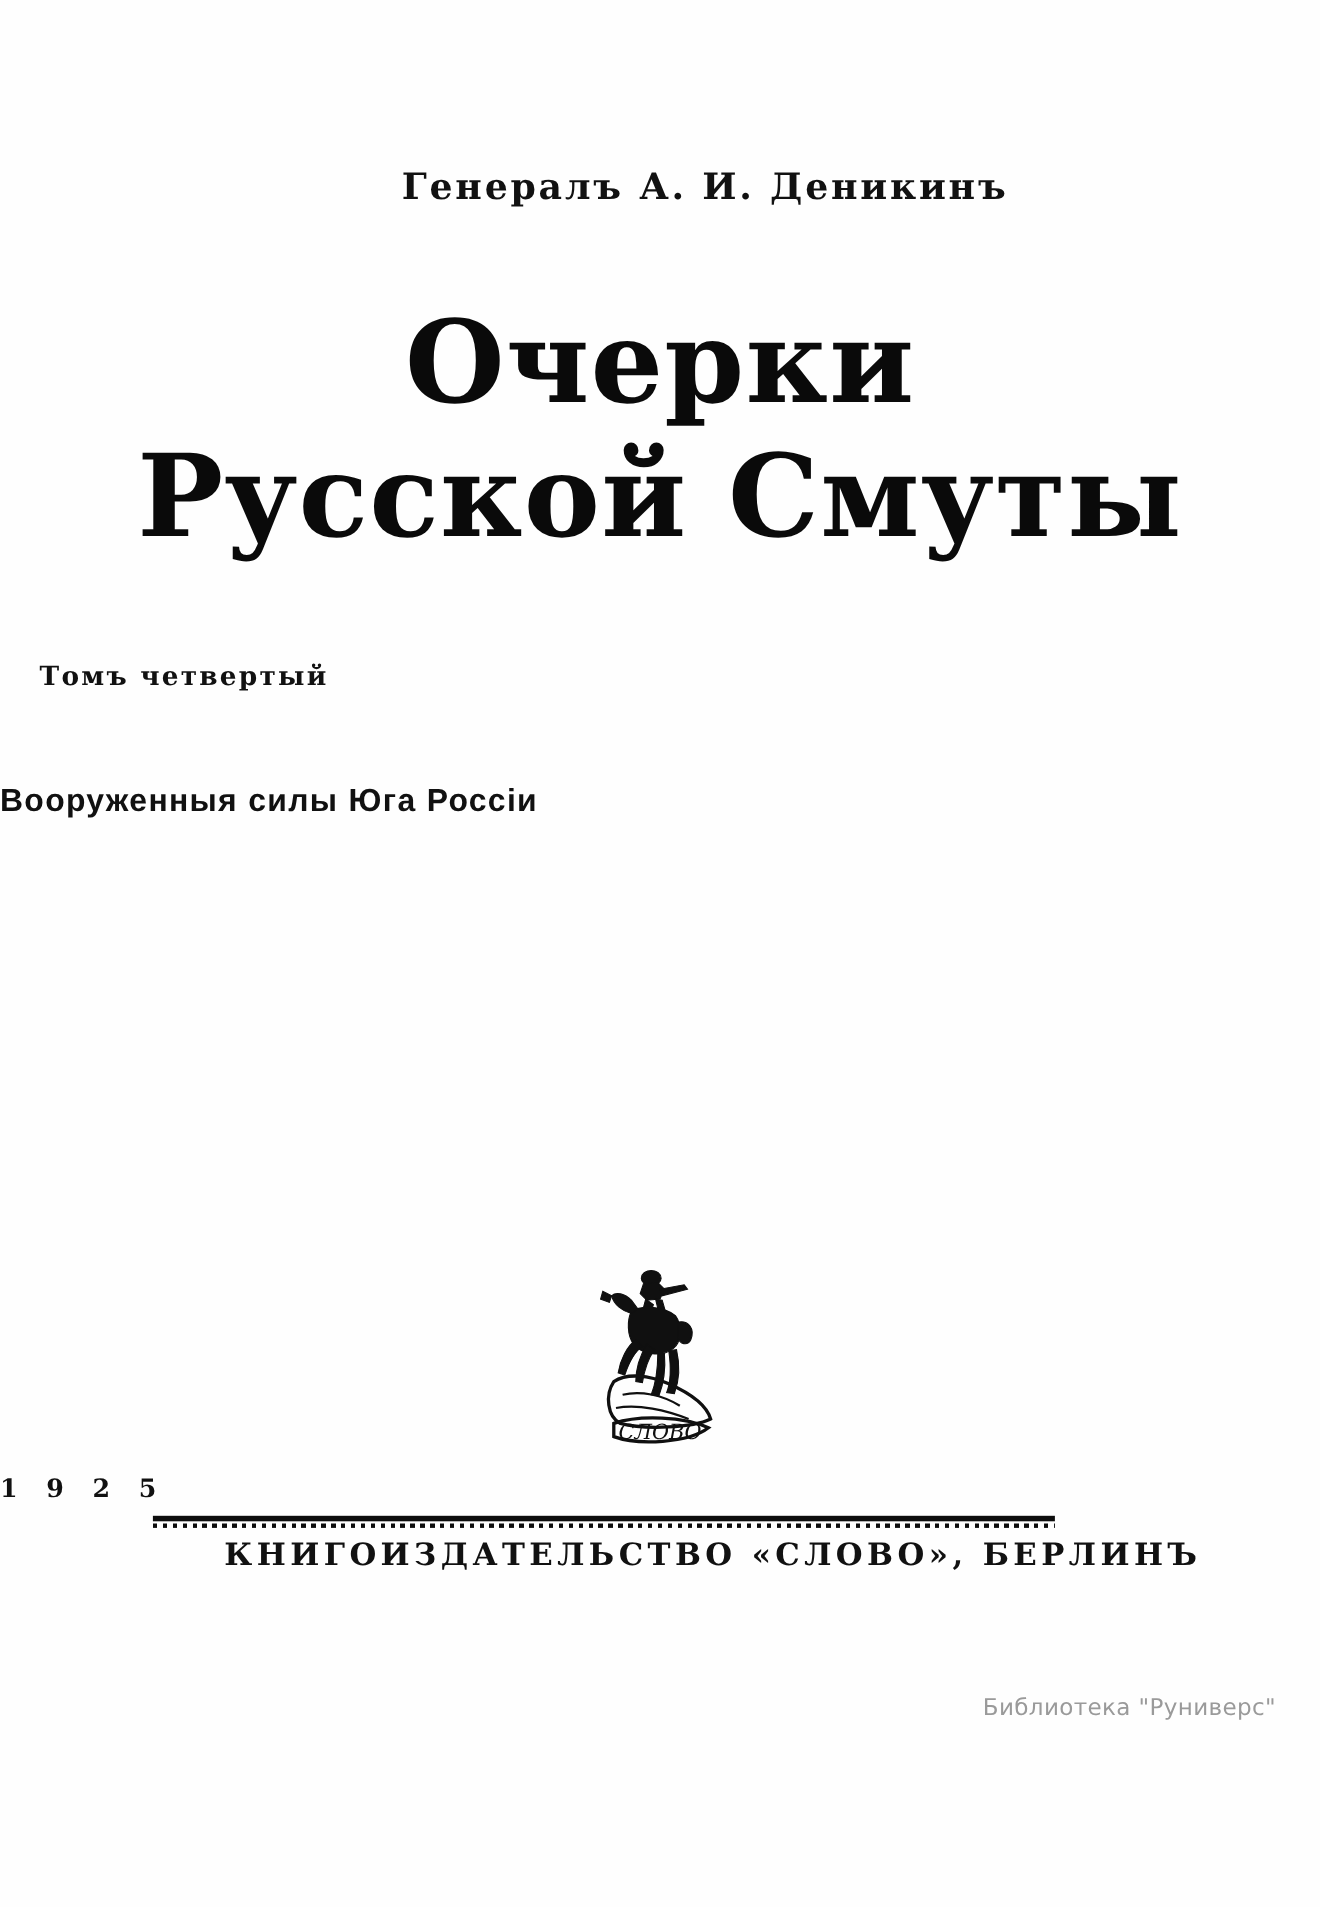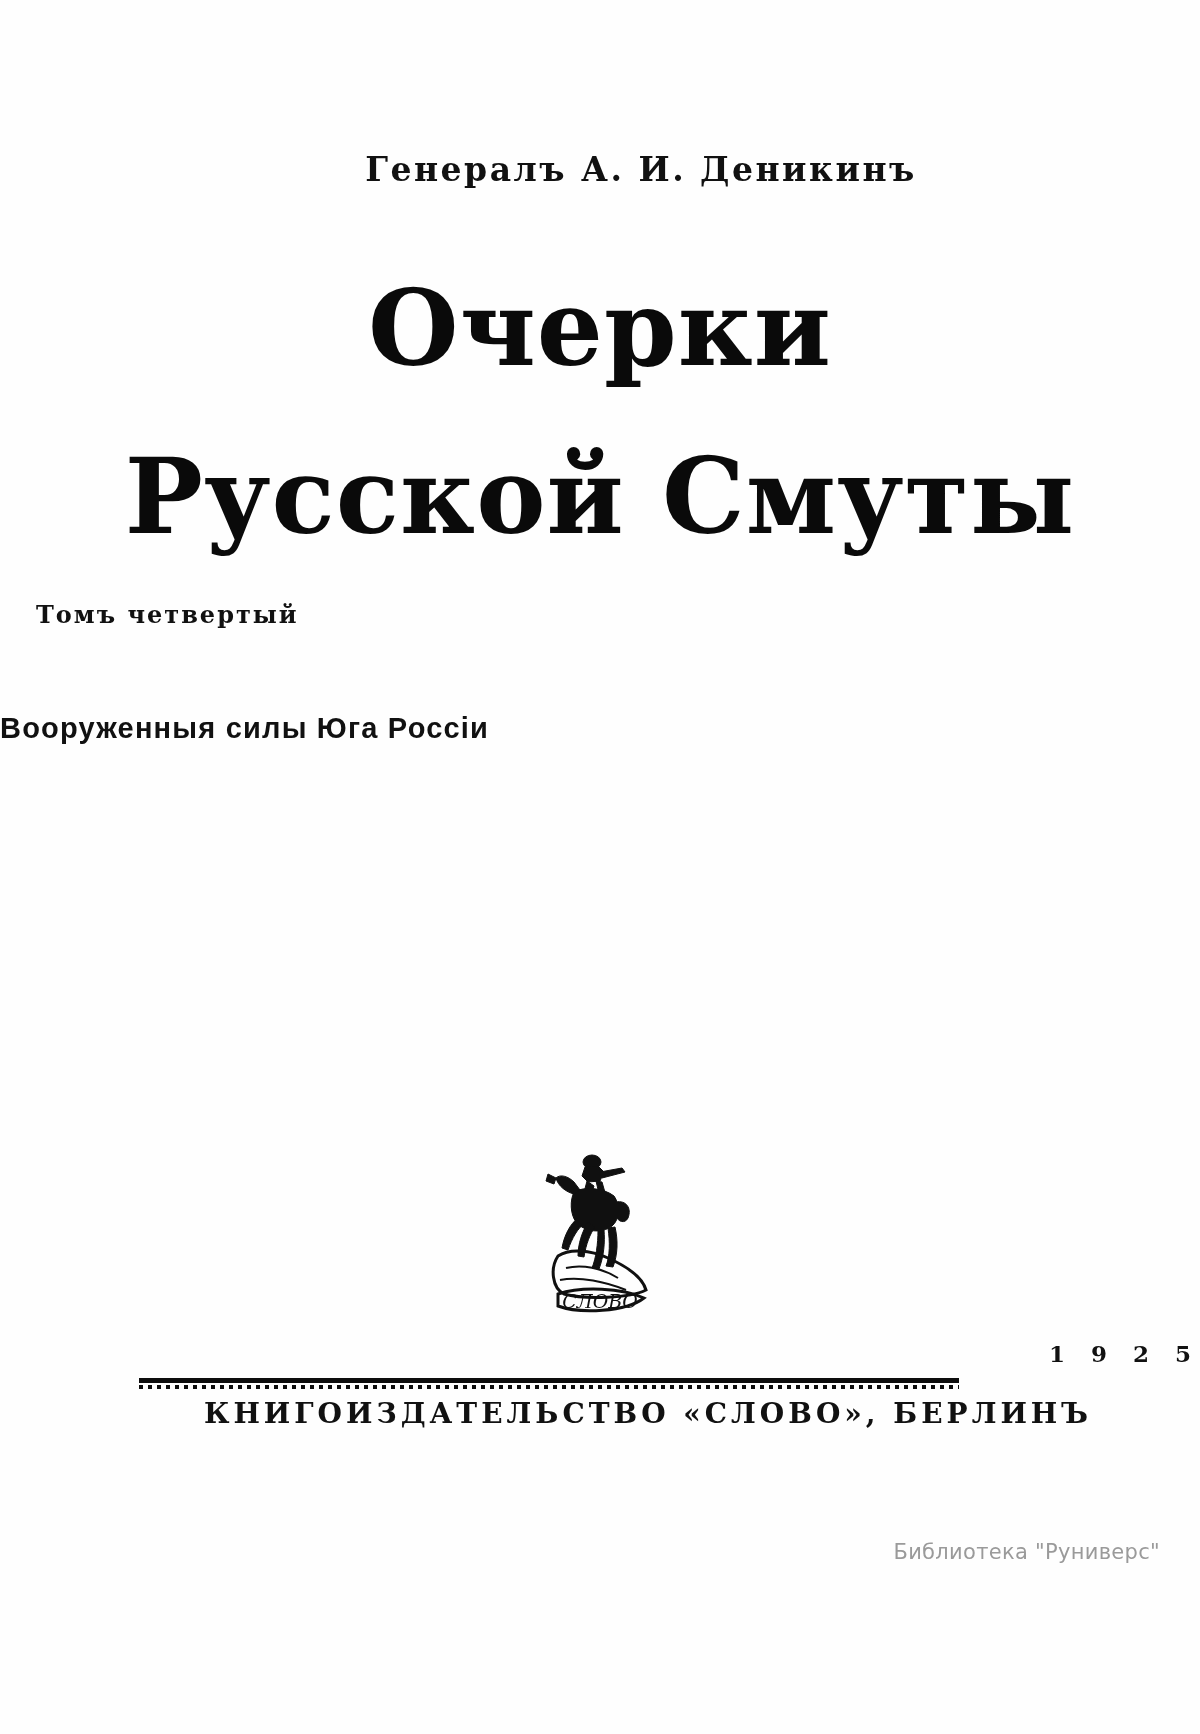--- a/index.html
+++ b/index.html
@@ -54,21 +54,20 @@
   .title-line.line1 {
     font-size: 104px;
     line-height: 118px;
     letter-spacing: 1px;
   }
 
   .title-line.line2 {
     font-size: 104px;
     line-height: 126px;
     letter-spacing: 1px;
-    margin-top: 46px;
   }
 
   .volume {
     position: absolute;
     top: 600px;
     left: 0;
     width: 100%;
     text-align: left;
     font-family: "DejaVu Serif", serif;
     font-weight: bold;
@@ -103,21 +102,21 @@
     display: block;
     width: 100%;
     height: 100%;
   }
 
   .year {
     position: absolute;
     top: 1340px;
     left: 0;
     width: 100%;
-    text-align: right;
+    text-align: left;
     font-family: "DejaVu Serif", serif;
     font-weight: bold;
     font-size: 23px;
     letter-spacing: 9px;
     color: #111;
   }
 
   .rule-wrap {
     position: absolute;
     top: 1378px;

